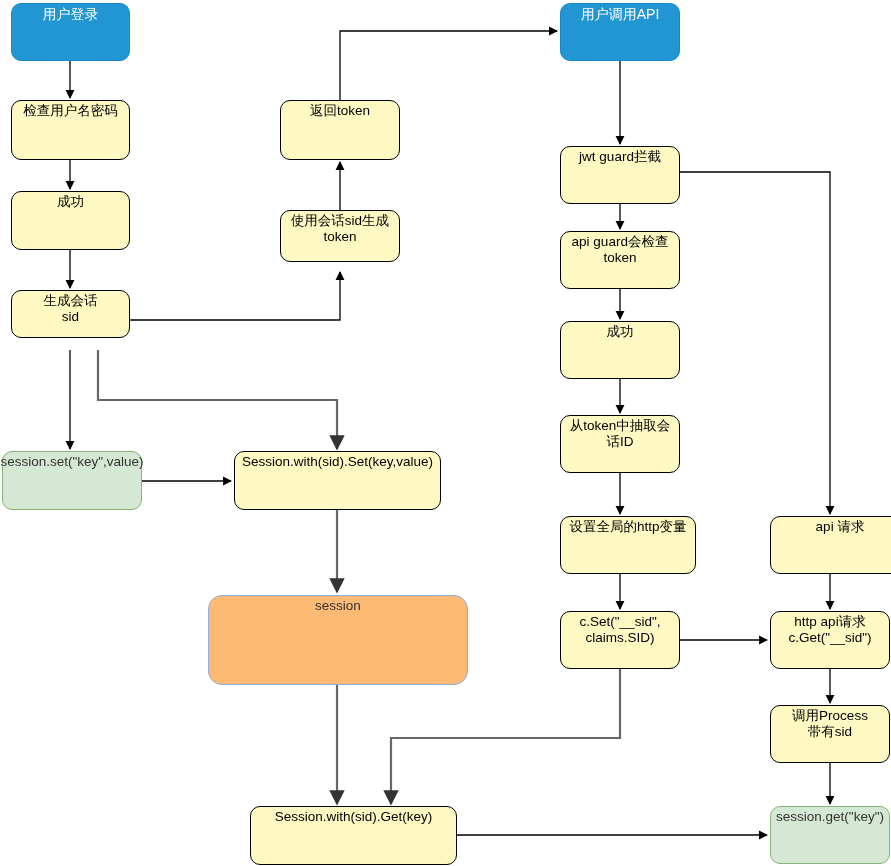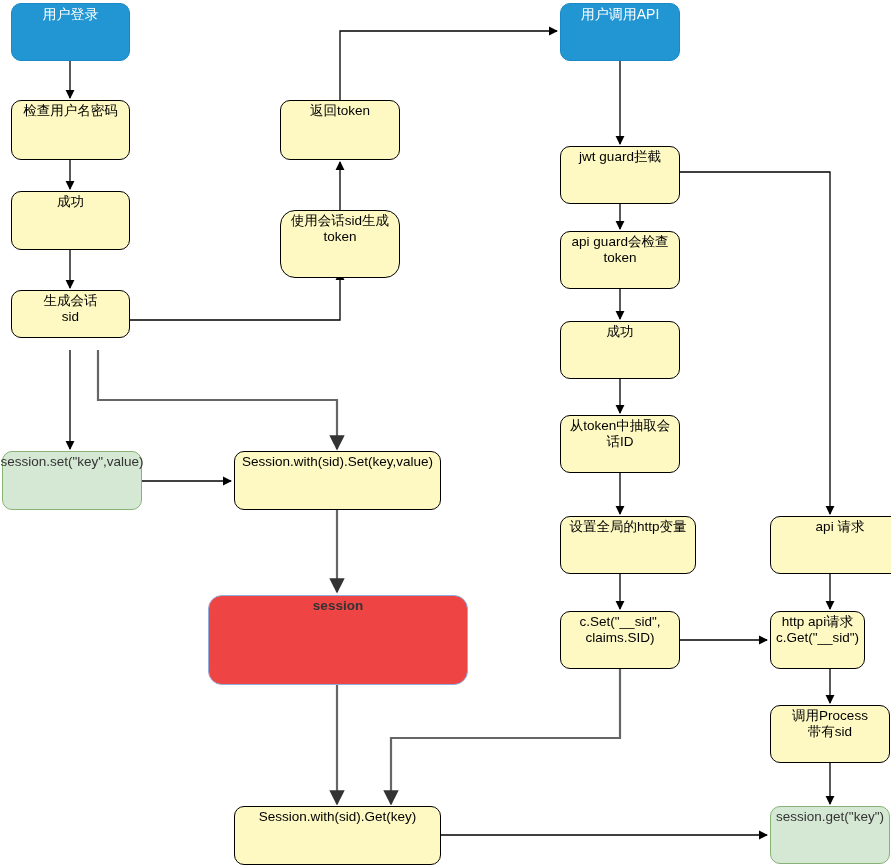--- a/index.html
+++ b/index.html
@@ -49,26 +49,25 @@
     color: #ffffff;
     font-size: 14px;
   }
   .node.green {
     background: #D5E8D4;
     border: 1.4px solid #87B377;
     color: #333333;
     font-size: 13.5px;
   }
   .node.blue {
-    background: #ef4444;
+    background: #fdba74;
     border: 1.4px solid #8FAEDB;
     color: #333333;
     font-size: 13.5px;
     border-radius: 14px;
-    font-weight: bold;
   }
 </style>
 </head>
 <body>
 
 <div id="canvas">
   <svg id="edges" viewBox="0 0 891 866" width="891" height="866" xmlns="http://www.w3.org/2000/svg">
     <defs>
       <marker id="ah-dark" viewBox="0 0 10 10" refX="9" refY="5" markerWidth="7" markerHeight="7" orient="auto-start-reverse">
         <path d="M0,0 L10,5 L0,10 z" fill="#000000"></path>
@@ -106,32 +105,32 @@
   </svg>
   <div id="node-layer">
       <div class="node accent" style="left: 11px; top: 3px; width: 119px; height: 58px;"><span>用户登录</span></div>
       <div class="node plain" style="left: 11px; top: 100px; width: 119px; height: 60px;"><span>检查用户名密码</span></div>
       <div class="node plain" style="left: 11px; top: 191px; width: 119px; height: 59px;"><span>成功</span></div>
       <div class="node plain" style="left: 11px; top: 290px; width: 119px; height: 48px;"><span>生成会话
 sid</span></div>
       <div class="node green" style="left: 2px; top: 451px; width: 140px; height: 59px;"><span>session.set("key",value)</span></div>
       <div class="node plain" style="left: 234px; top: 451px; width: 207px; height: 59px;"><span>Session.with(sid).Set(key,value)</span></div>
       <div class="node blue" style="left: 208px; top: 595px; width: 260px; height: 90px;"><span>session</span></div>
-      <div class="node plain" style="left: 234px; top: 806px; width: 207px; height: 59px;"><span>Session.with(sid).Get(key)</span></div>
-      <div class="node plain" style="left: 280px; top: 210px; width: 120px; height: 68px; border-radius: 15px;"><span>使用会话sid生成
+      <div class="node plain" style="left: 250px; top: 806px; width: 207px; height: 59px;"><span>Session.with(sid).Get(key)</span></div>
+      <div class="node plain" style="left: 280px; top: 210px; width: 120px; height: 52px;"><span>使用会话sid生成
 token</span></div>
       <div class="node plain" style="left: 280px; top: 100px; width: 120px; height: 60px;"><span>返回token</span></div>
       <div class="node accent" style="left: 560px; top: 3px; width: 120px; height: 58px;"><span>用户调用API</span></div>
       <div class="node plain" style="left: 560px; top: 146px; width: 120px; height: 58px;"><span>jwt guard拦截</span></div>
       <div class="node plain" style="left: 560px; top: 231px; width: 120px; height: 58px;"><span>api guard会检查token</span></div>
       <div class="node plain" style="left: 560px; top: 321px; width: 120px; height: 58px;"><span>成功</span></div>
       <div class="node plain" style="left: 560px; top: 415px; width: 120px; height: 58px;"><span>从token中抽取会话ID</span></div>
       <div class="node plain" style="left: 560px; top: 516px; width: 136px; height: 58px;"><span>设置全局的http变量</span></div>
       <div class="node plain" style="left: 560px; top: 611px; width: 120px; height: 58px;"><span>c.Set("__sid",
 claims.SID)</span></div>
       <div class="node plain" style="left: 770px; top: 516px; width: 140px; height: 58px;"><span>api 请求</span></div>
-      <div class="node plain" style="left: 770px; top: 611px; width: 95px; height: 58px;"><span>http api请求
+      <div class="node plain" style="left: 770px; top: 611px; width: 120px; height: 58px;"><span>http api请求
 c.Get("__sid")</span></div>
       <div class="node plain" style="left: 770px; top: 705px; width: 120px; height: 58px;"><span>调用Process
 带有sid</span></div>
       <div class="node green" style="left: 770px; top: 806px; width: 120px; height: 58px;"><span>session.get("key")</span></div>
     </div>
 </div>
 
 </body></html>

